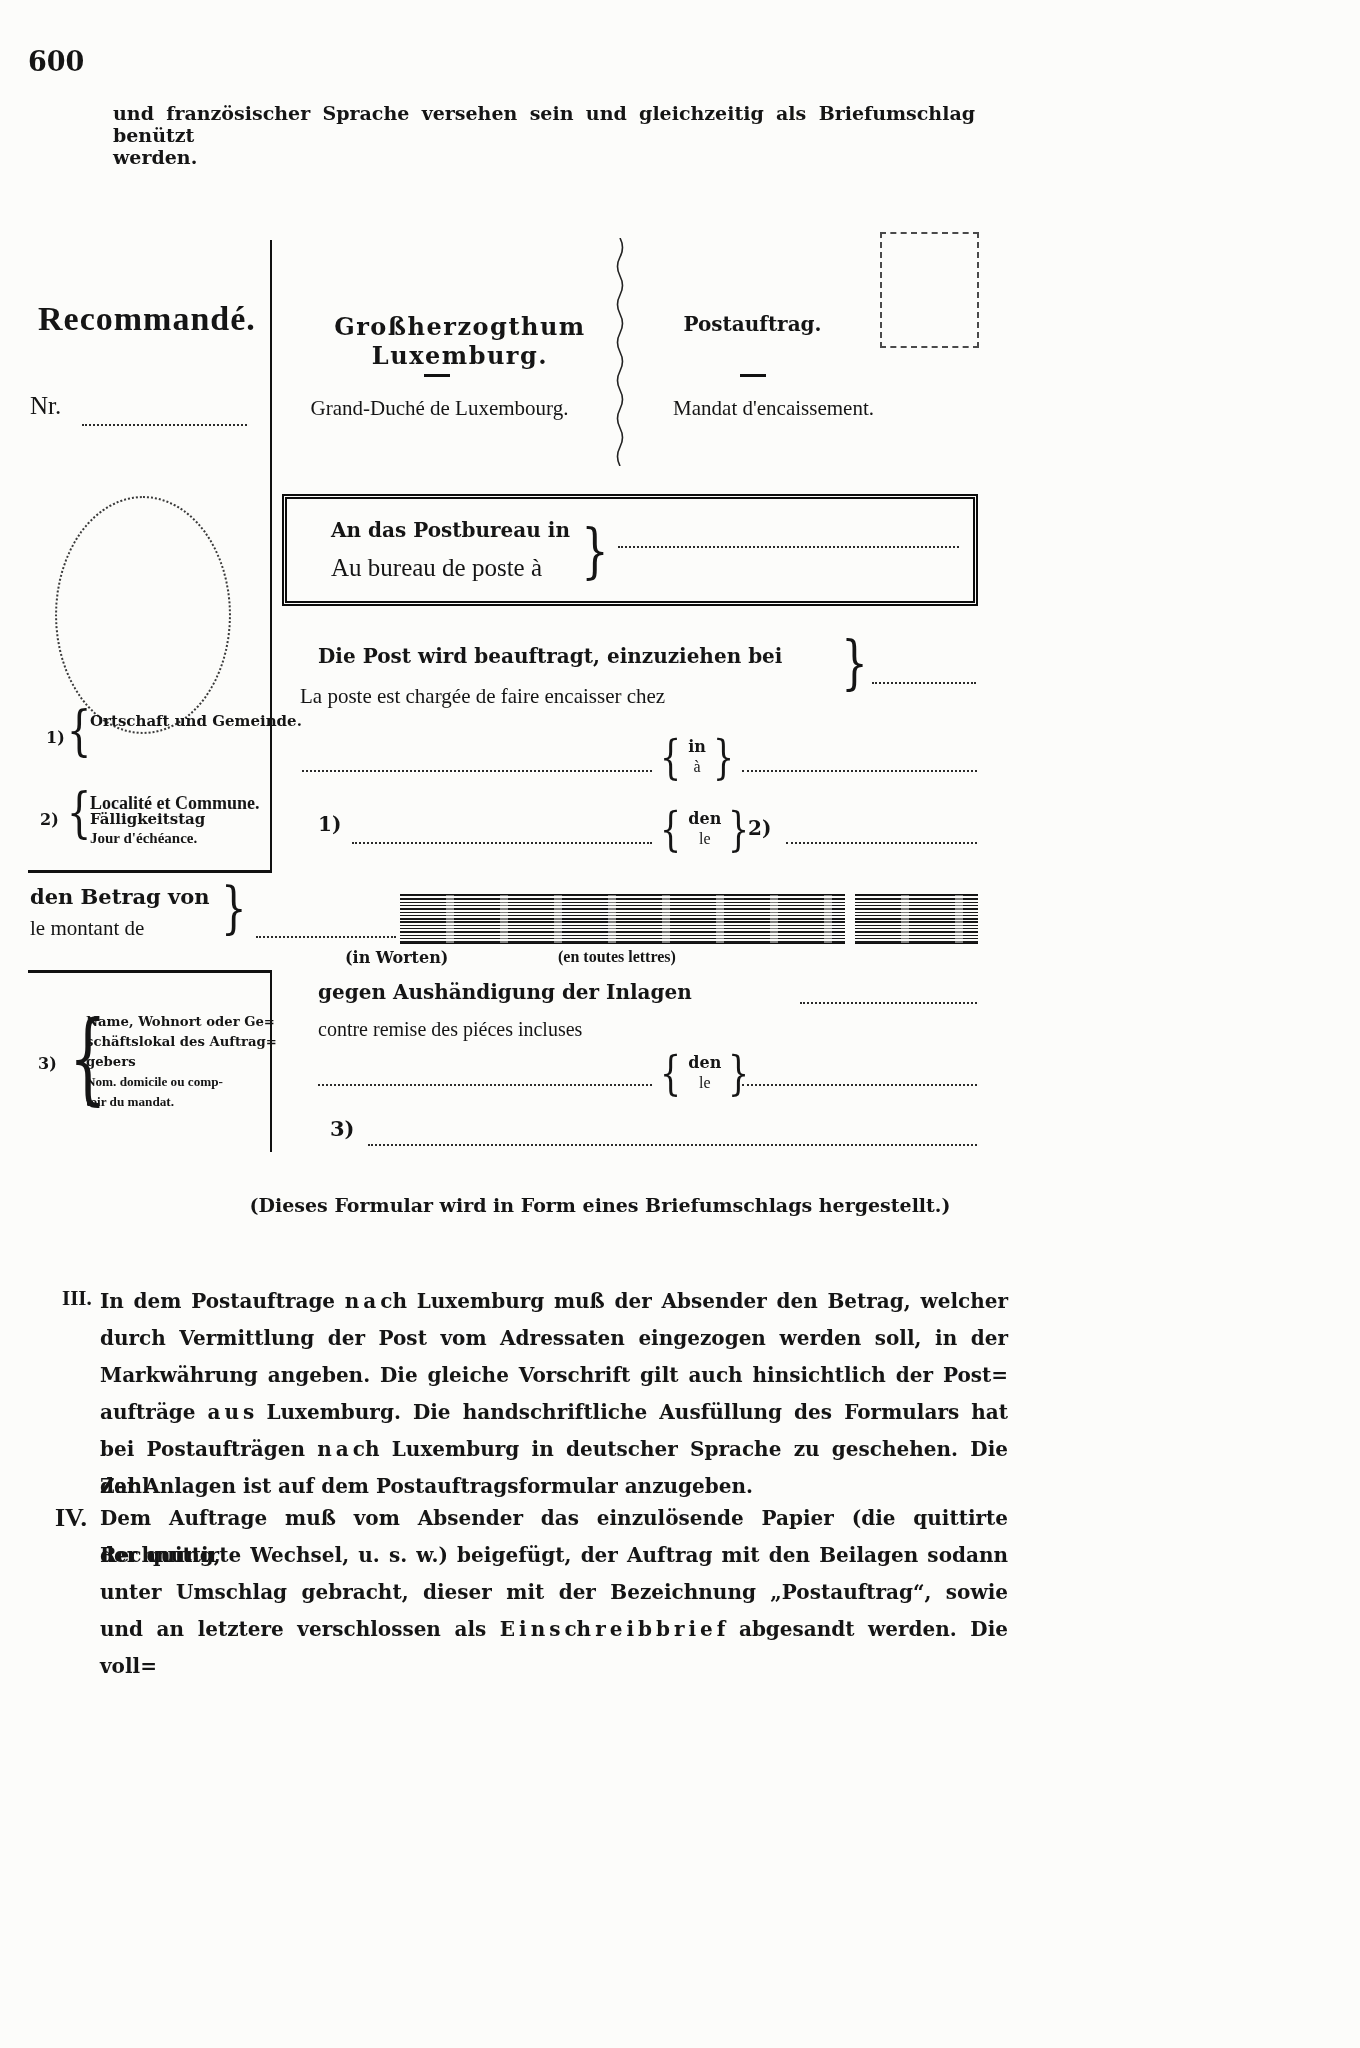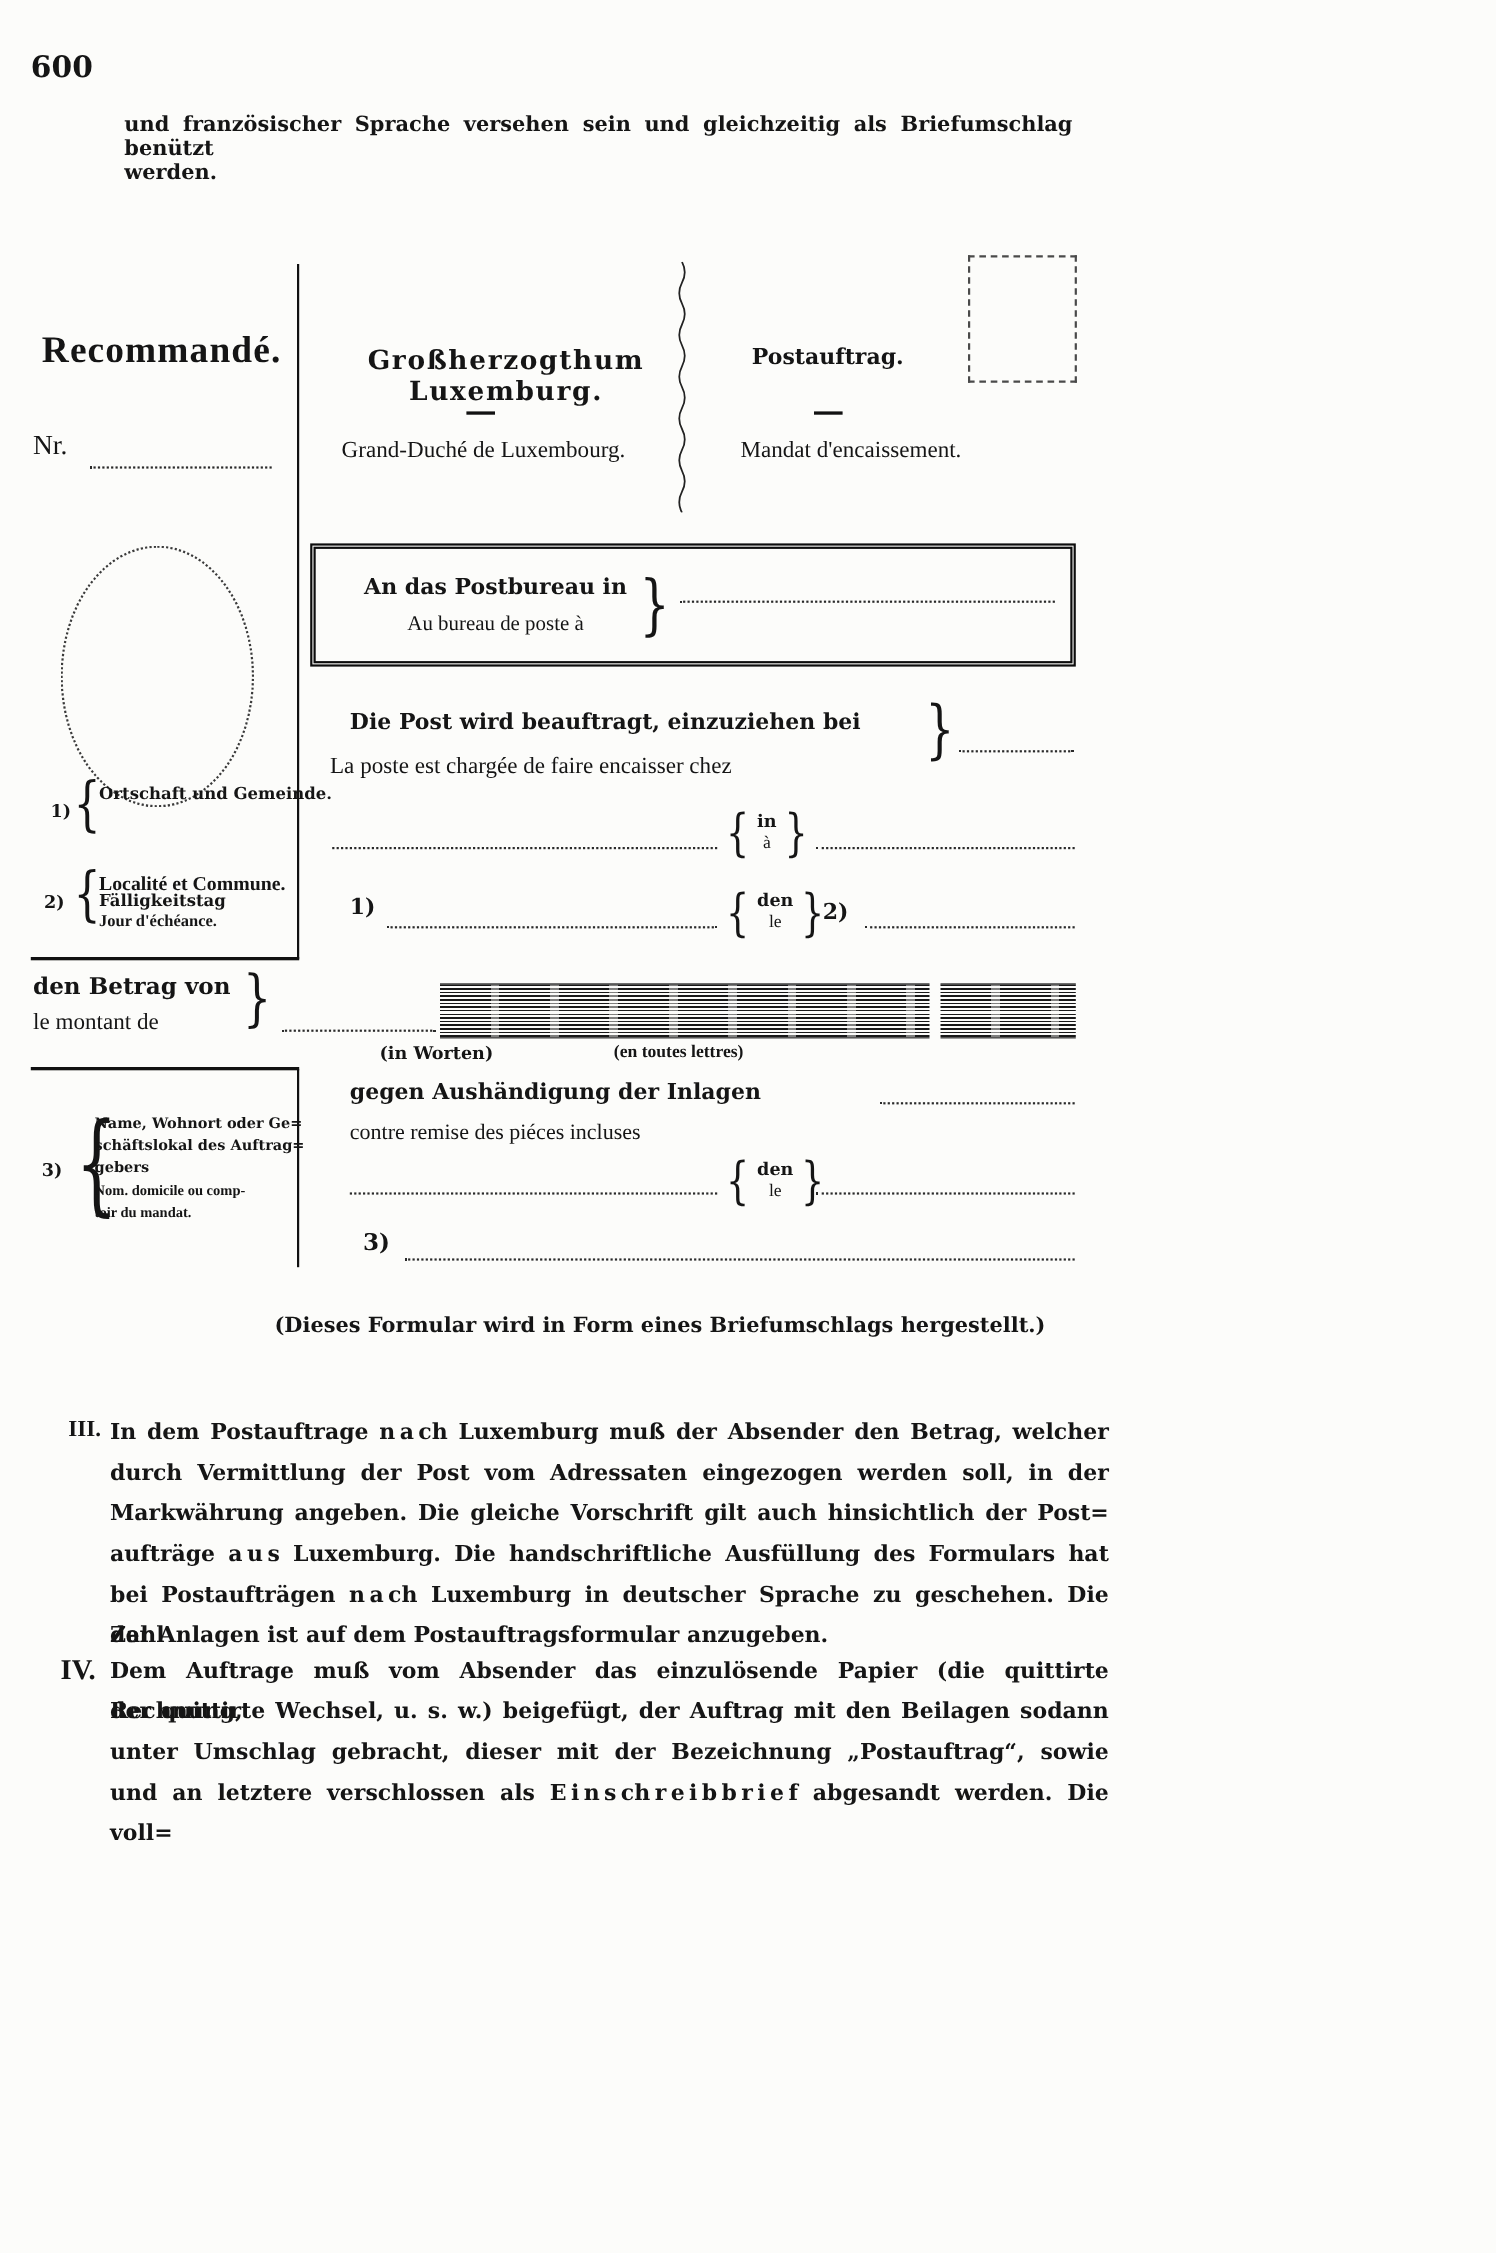--- a/index.html
+++ b/index.html
@@ -1,20 +1,20 @@
 <!DOCTYPE html>
 <html><head>
 <meta charset="utf-8">
 <style>
   html,body{margin:0;padding:0;background:#ffffff;}
   .page{position:relative;width:1360px;height:2048px;background:#fcfcfa;color:#151515;
         font-family:"DejaVu Serif",serif;overflow:hidden;}
   .abs{position:absolute;}
   .frak{font-family:"DejaVu Serif",serif;font-weight:bold;}
-  .ant{font-family:"Liberation Serif",serif;font-weight:normal;text-align:center;}
+  .ant{font-family:"Liberation Serif",serif;font-weight:normal;}
   .ant.b{font-weight:bold;}
   .jl{text-align:justify;text-align-last:justify;}
   .dots{position:absolute;border-bottom:2px dotted #2a2a2a;}
   .rule{position:absolute;background:#111;}
   .brace{font-family:"DejaVu Serif",serif;font-weight:normal;line-height:1;display:inline-block;
          transform:scaleX(.72);transform-origin:center;}
   .bgroup{position:absolute;display:flex;align-items:center;}
   .bg-col{display:flex;flex-direction:column;align-items:center;line-height:1.25;padding:0 3px;}
   .bg44{font-size:46px;}
   .hatch{position:absolute;border-top:1px solid #111;border-bottom:1px solid #111;
@@ -36,21 +36,21 @@
   #stampbox{left:880px;top:232px;width:95px;height:112px;border:2px dashed #4a4a4a;}
   #nr-label{left:30px;top:392px;font-size:25px;}
   #nr-dots{left:82px;top:400px;width:165px;height:24px;}
   #title-fr{left:287px;top:396px;width:305px;text-align:center;font-size:21px;}
   #mandat-fr{left:626px;top:396px;width:248px;text-align:right;font-size:21px;}
 
   #bureau-box{left:282px;top:494px;width:696px;height:112px;border:5px double #0d0d0d;
               display:flex;align-items:center;box-sizing:border-box;padding-left:44px;}
   #bureau-col{display:flex;flex-direction:column;gap:12px;}
   #bureau-de{font-size:20px;}
-  #bureau-fr{font-size:19px;}
+  #bureau-fr{font-size:25px;}
   #bureau-brace{font-size:60px;margin-left:6px;}
   #bureau-dots{flex:1;border-bottom:2px dotted #2a2a2a;height:0;margin:0 14px 6px 4px;align-self:center;}
 
   #circle{left:55px;top:496px;width:172px;height:234px;border:2px dotted #3a3a3a;border-radius:50%;}
 
   #charge-de{left:318px;top:644px;font-size:20px;}
   #charge-fr{left:300px;top:684px;font-size:21px;}
   #charge-brace{left:836px;top:634px;font-size:58px;}
   #charge-dots{left:872px;top:648px;width:104px;height:34px;}
 

